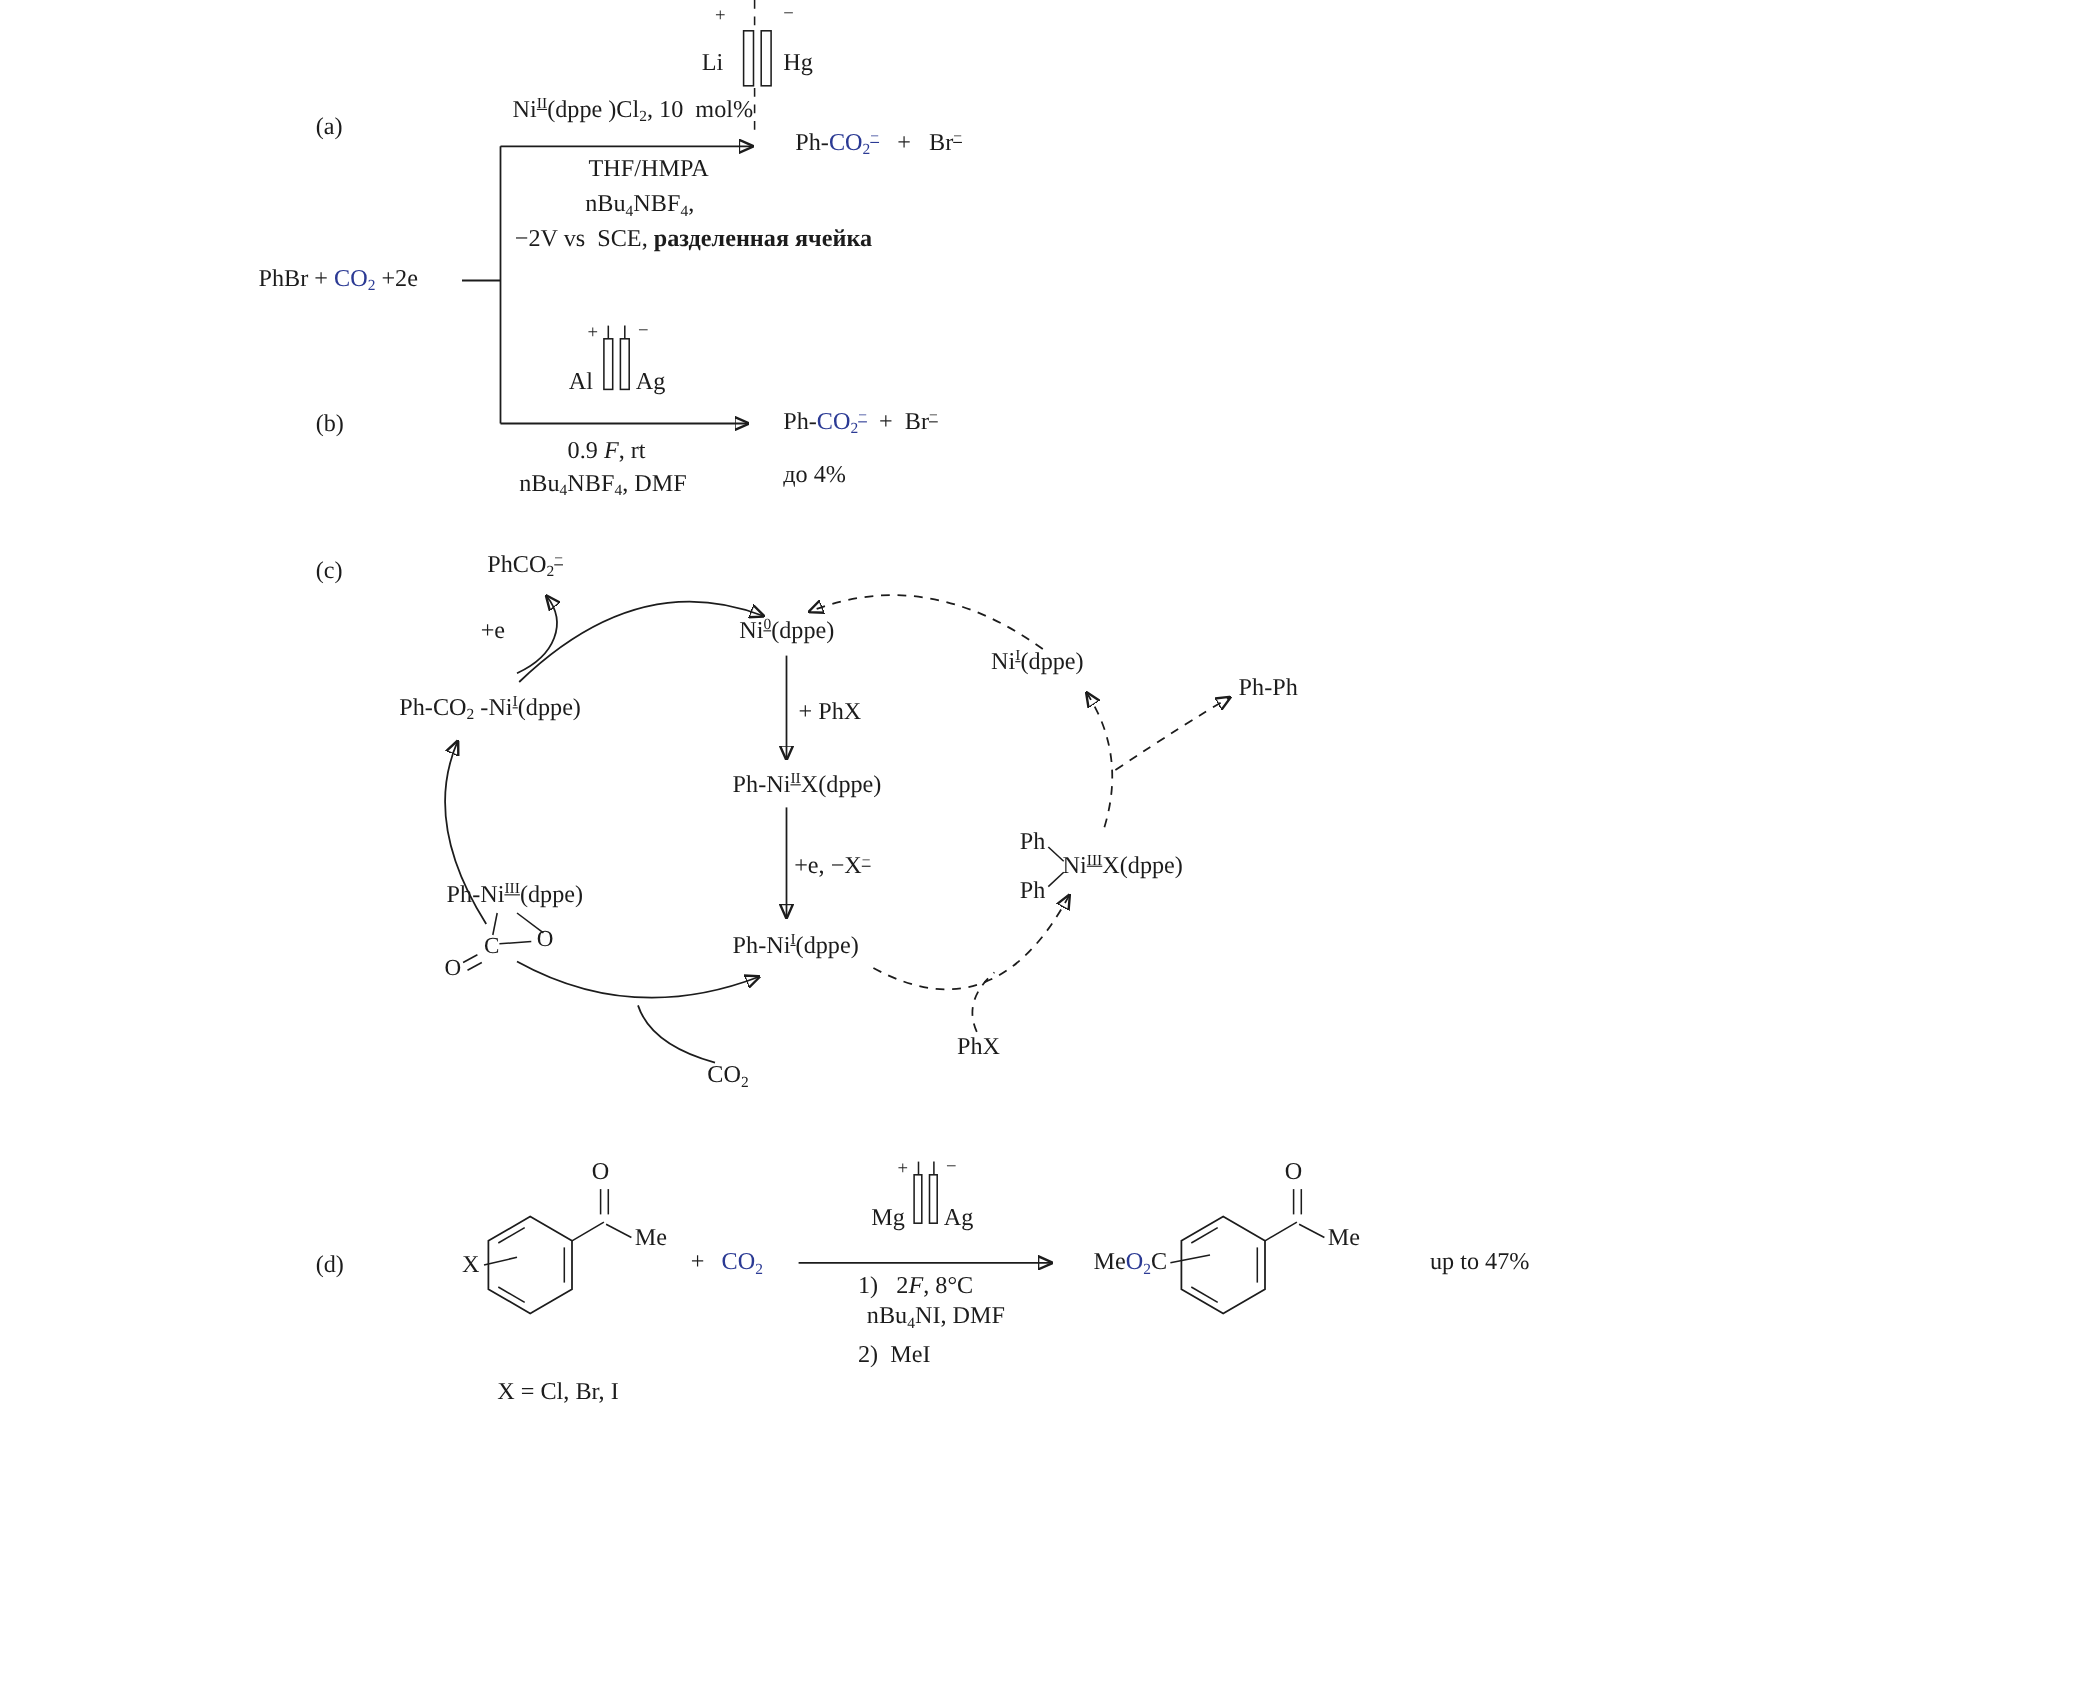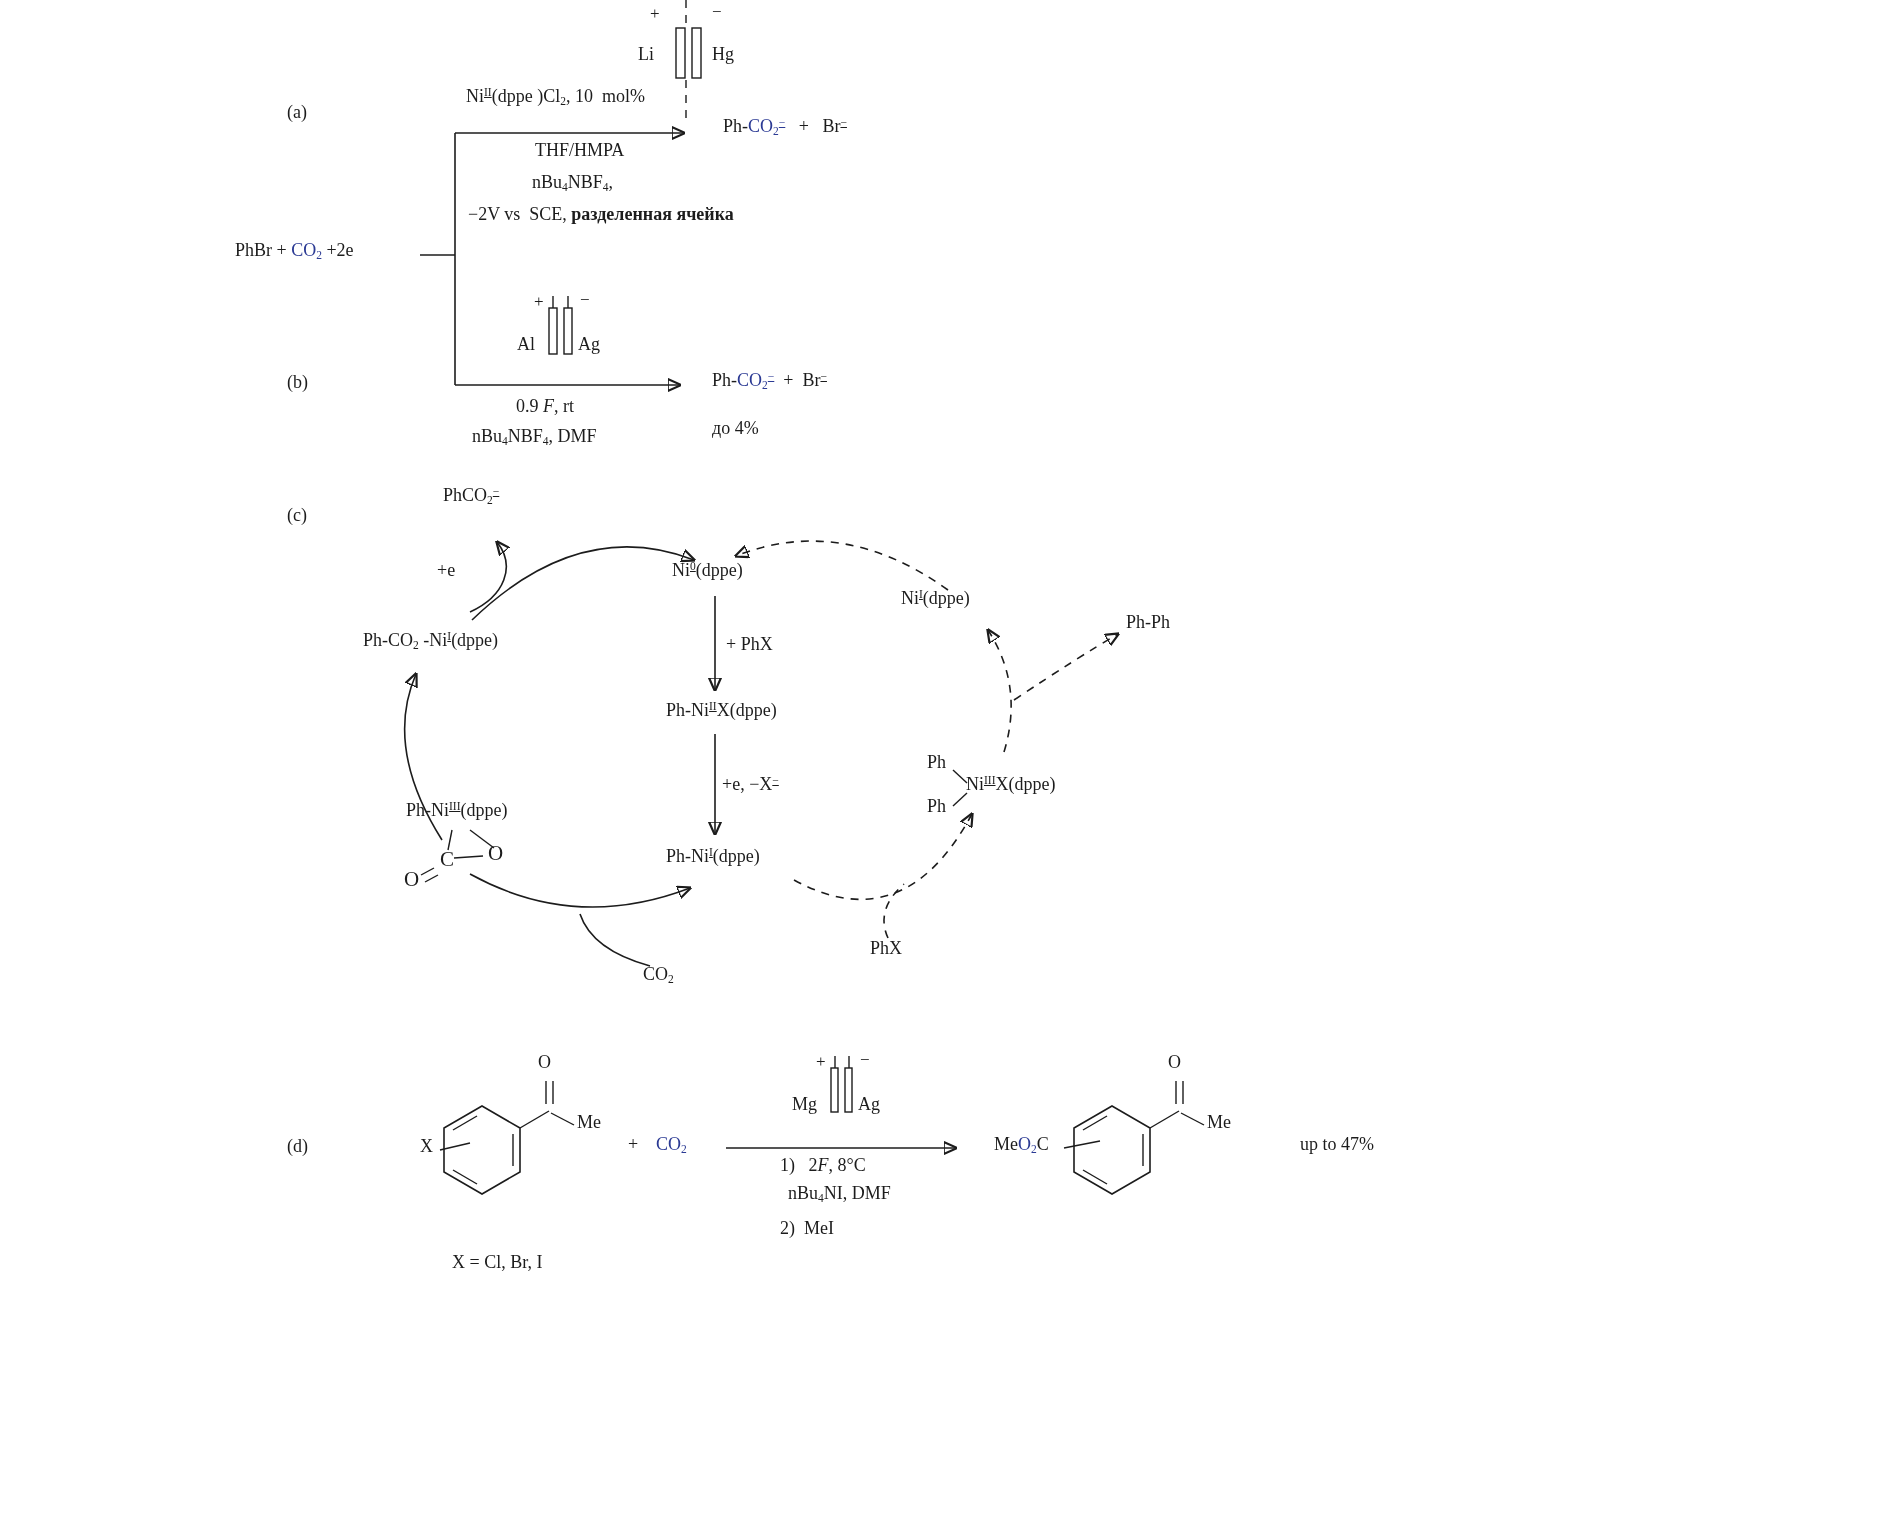--- a/index.html
+++ b/index.html
@@ -1,20 +1,20 @@
 <!DOCTYPE html>
 <html><head>
 <meta charset="utf-8">
 <style>
   :root { --ink:#1c1c1c; --blue:#2b3a94; }
   * { box-sizing:border-box; }
   html,body { margin:0; padding:0; background:#fff; }
   #canvas { position:relative; width:1896px; height:1536px; background:#fff; overflow:hidden;
             font-family:"Liberation Serif","DejaVu Serif",serif; color:var(--ink); }
-  .t { position:absolute; font-size:18px; line-height:1.2; white-space:pre; }
+  .t { position:absolute; font-size:22px; line-height:1.2; white-space:pre; }
   .sm { font-size:17px; }
   .t .sup { font-size:0.64em; position:relative; top:-0.55em;text-decoration:underline; }
   .t .sub { font-size:0.64em; position:relative; top:0.28em; }
   .t .i { font-style:italic; }
   .t .b { font-weight:700; }
   .t .c { color:var(--blue); }
   svg.layer { position:absolute; left:0; top:0; }
   svg.layer path, svg.layer line, svg.layer rect, svg.layer polygon { stroke:var(--ink); fill:none; stroke-width:1.6; }
   svg.layer .dash { stroke-dasharray:8 7; }
   svg.layer .thin { stroke-width:1.4; }
@@ -143,21 +143,21 @@
   <div class="t sm" style="left:534px;top:292px">+</div>
   <div class="t sm" style="left:580px;top:290px">−</div>
   <div class="t" style="left:517px;top:334px">Al</div>
   <div class="t" style="left:578px;top:334px">Ag</div>
   <div class="t" style="left:516px;top:396px"><span>0.9 </span><span class="i">F</span><span>, rt</span></div>
   <div class="t" style="left:472px;top:426px"><span>nBu</span><span class="sub">4</span><span>NBF</span><span class="sub">4</span><span>, DMF</span></div>
   <div class="t" style="left:712px;top:370px"><span>Ph-</span><span class="c">CO</span><span class="c sub">2</span><span class="c sup">−</span><span>  +  </span><span>Br</span><span class="sup">−</span></div>
   <div class="t" style="left:712px;top:418px">до 4%</div>
 
   <div class="t" style="left:287px;top:505px">(c)</div>
-  <div class="t" style="left:443px;top:485px"><span>PhCO</span><span class="sub">2</span><span class="sup">−</span></div>
+  <div class="t" style="left:443px;top:500px"><span>PhCO</span><span class="sub">2</span><span class="sup">−</span></div>
   <div class="t" style="left:437px;top:560px">+e</div>
   <div class="t" style="left:672px;top:560px"><span>Ni</span><span class="sup">0</span><span>(dppe)</span></div>
   <div class="t" style="left:726px;top:634px">+ PhX</div>
   <div class="t" style="left:666px;top:700px"><span>Ph-Ni</span><span class="sup">II</span><span>X(dppe)</span></div>
   <div class="t" style="left:722px;top:774px"><span>+e, −X</span><span class="sup">−</span></div>
   <div class="t" style="left:666px;top:846px"><span>Ph-Ni</span><span class="sup">I</span><span>(dppe)</span></div>
   <div class="t" style="left:363px;top:630px"><span>Ph-CO</span><span class="sub">2</span><span> -Ni</span><span class="sup">I</span><span>(dppe)</span></div>
   <div class="t" style="left:406px;top:800px"><span>Ph-Ni</span><span class="sup">III</span><span>(dppe)</span></div>
   <div class="t" style="left:643px;top:964px"><span>CO</span><span class="sub">2</span></div>
   <div class="t" style="left:901px;top:588px"><span>Ni</span><span class="sup">I</span><span>(dppe)</span></div>

